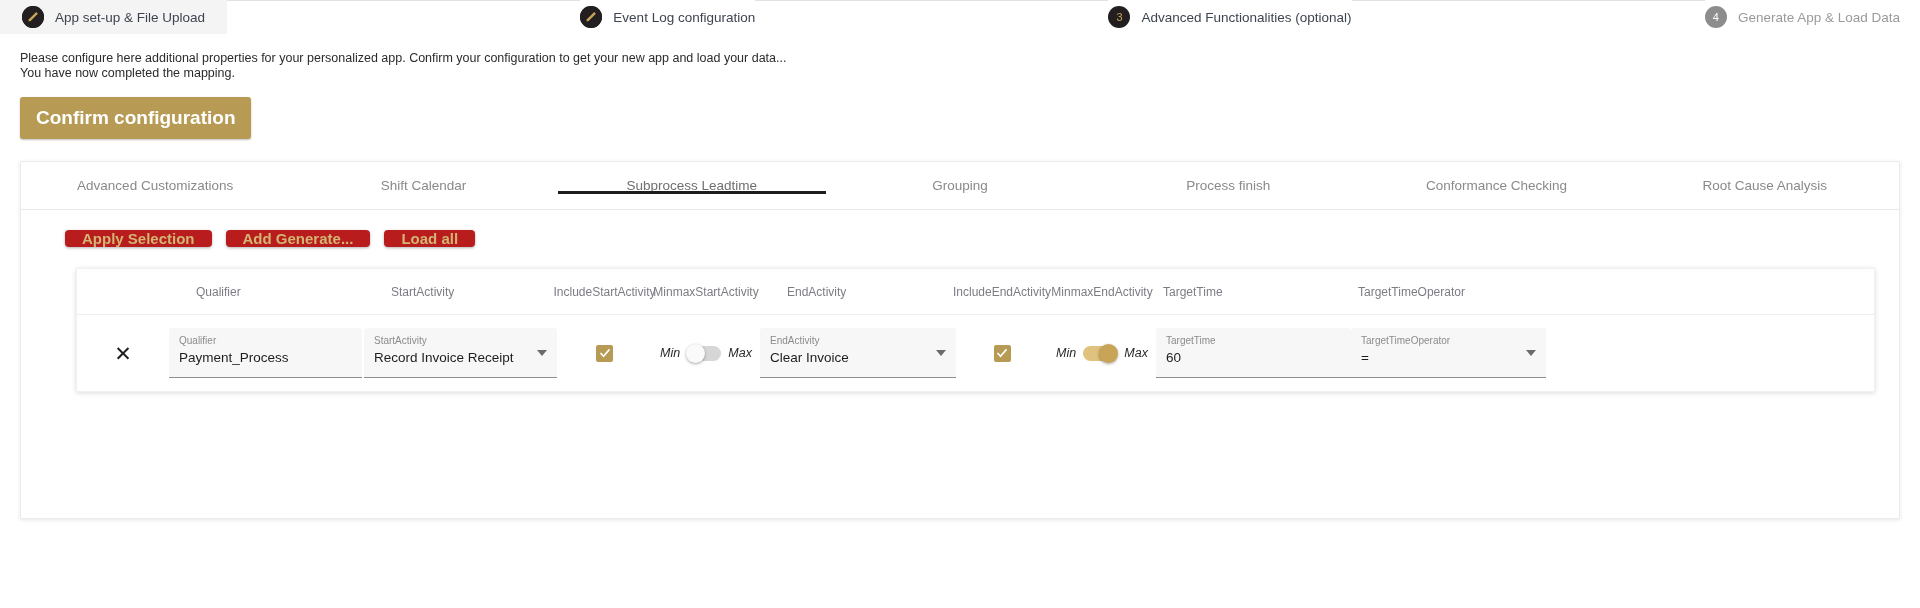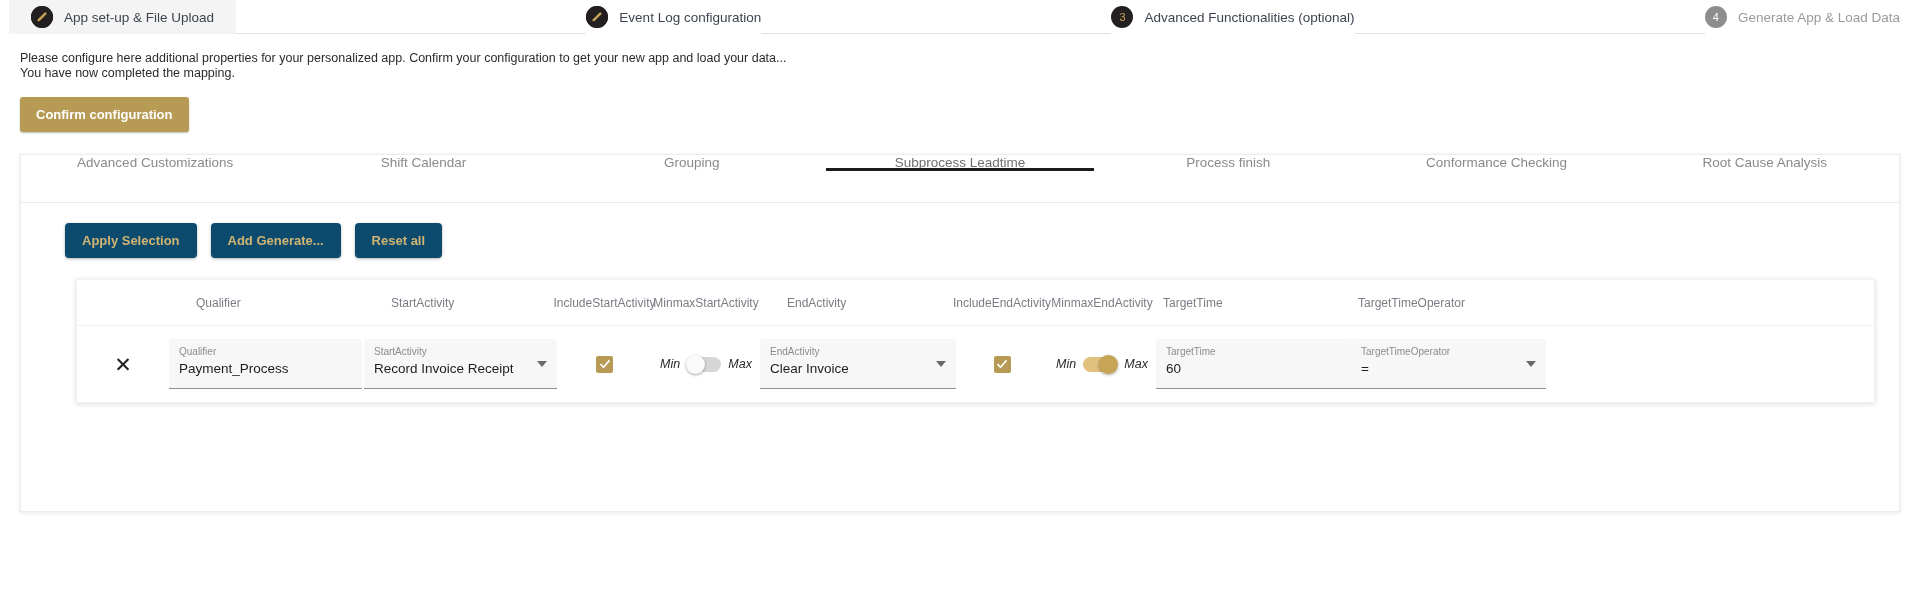--- a/index.html
+++ b/index.html
@@ -8,23 +8,22 @@
     background: #ffffff;
     font-family: "Liberation Sans", sans-serif;
     overflow: hidden;
   }
 
   
   .stepper {
     position: relative;
     height: 34px;
     display: flex;
-    align-items: flex-end;
+    align-items: flex-start;
     background: #ffffff;
-    padding-left: 9px;
   }
   .step {
     display: flex;
     align-items: center;
     height: 34px;
     padding: 0 0 0 0;
     flex: 0 0 auto;
     white-space: nowrap;
   }
   .step.first {
@@ -70,41 +69,41 @@
     line-height: 15px;
   }
   .confirm-btn {
     margin: 16px 0 0 20px;
     display: inline-block;
     background: #b79b54;
     color: #ffffff;
     border: none;
     border-radius: 3px;
     padding: 10px 16px;
-    font-size: 13px;
+    font-size: 19px;
     font-weight: bold;
     cursor: pointer;
     box-shadow: 0 1px 2px rgba(0,0,0,.25);
   }
 
   
   .card {
     margin: 22px 20px 0 20px;
     background: #ffffff;
     border: 1px solid #ececec;
     box-shadow: 0 1px 4px rgba(0,0,0,.10);
     height: 358px;
   }
 
   
   .tabs {
     display: flex;
     height: 48px;
     border-bottom: 1px solid #eaeaea;
-    align-items: flex-start;
+    align-items: center;
   }
   .tab {
     flex: 1 1 0;
     display: flex;
     align-items: center;
     justify-content: center;
     font-size: 13.5px;
     color: #8a8a8a;
     position: relative;
     cursor: pointer;
@@ -119,26 +118,26 @@
     background: #1d1d1d;
   }
 
   
   .actions {
     display: flex;
     gap: 14px;
     padding: 20px 0 0 44px;
   }
   .dark-btn {
-    background: #0c4a6e;
+    background: #b91c1c;
     color: #d2b573;
     border: none;
     border-radius: 4px;
-    padding: 10px 17px;
-    font-size: 13px;
+    padding: 0 17px;
+    font-size: 15px;
     font-weight: bold;
     cursor: pointer;
     box-shadow: 0 1px 3px rgba(0,0,0,.3);
   }
 
   
   .table-wrap {
     margin: 21px 24px 0 55px;
     background: #ffffff;
     box-shadow: 0 1px 5px rgba(0,0,0,.14);
@@ -303,31 +302,31 @@
   <div class="intro-line">You have now completed the mapping.</div>
 </div>
 <button class="confirm-btn">Confirm configuration</button>
 
 
 <div class="card">
 
   <div class="tabs">
     <div class="tab">Advanced Customizations</div>
     <div class="tab">Shift Calendar</div>
+    <div class="tab active">Subprocess Leadtime</div>
     <div class="tab">Grouping</div>
-    <div class="tab active">Subprocess Leadtime</div>
     <div class="tab">Process finish</div>
     <div class="tab">Conformance Checking</div>
     <div class="tab">Root Cause Analysis</div>
   </div>
 
   <div class="actions">
     <button class="dark-btn">Apply Selection</button>
     <button class="dark-btn">Add Generate...</button>
-    <button class="dark-btn">Reset all</button>
+    <button class="dark-btn">Load all</button>
   </div>
 
   <div class="table-wrap">
 
     <div class="t-head">
       <div class="c-x"></div>
       <div class="c-qual">Qualifier</div>
       <div class="c-start">StartActivity</div>
       <div class="c-incs">IncludeStartActivity</div>
       <div class="c-mms">MinmaxStartActivity</div>

